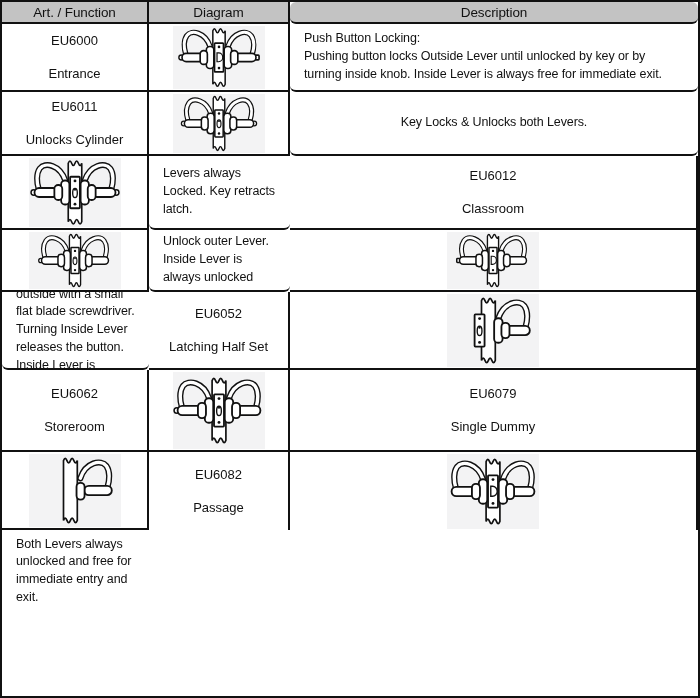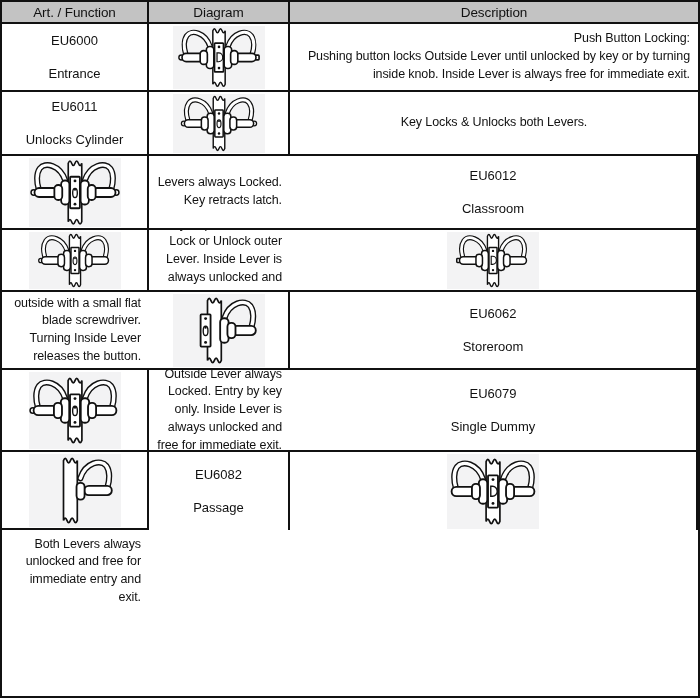--- a/index.html
+++ b/index.html
@@ -18,28 +18,28 @@
     font-family:"Liberation Sans","DejaVu Sans",sans-serif;
     color:var(--text);
   }
   .cell{
     box-sizing:border-box;
     border-right:2px solid var(--border);
     border-bottom:2px solid var(--border);
     display:flex;align-items:center;justify-content:center;
     overflow:hidden;
   }
-  .cell.c3{border-right:none;}
+  .cell.c3{border-right:none;border-radius:6px;}
   .cell.lastrow{border-bottom:none;}
   .hcell{background:var(--header-bg);font-size:13.5px;letter-spacing:-0.1px;}
   .art{flex-direction:column;gap:15px;font-size:13px;line-height:1.35;text-align:center;}
   .fn{}
   .desc{
-    font-size:12.5px;line-height:1.42;text-align:right;
-    white-space:pre-line;padding:4px 8px;letter-spacing:-0.1px;
+    font-size:12.5px;line-height:1.42;text-align:left;
+    white-space:pre-line;padding:4px 14px;letter-spacing:-0.1px;
   }
   .dwrap{
     width:92px;height:calc(100% - 3px);
     background:var(--diagram-bg);
     display:flex;align-items:center;justify-content:center;
   }
   .dwrap svg{width:100%;height:100%;}
 </style>
 </head>
 <body>
@@ -212,20 +212,24 @@
             <rect x="53.5" y="25" width="13" height="42" rx="1" fill="#fff" stroke="#111111" stroke-width="2.4"></rect>
             <circle cx="60" cy="30.5" r="1.9" fill="#111111"></circle>
             <circle cx="60" cy="61.5" r="1.9" fill="#111111"></circle>
             <path d="M 57.1,39.2 h 2.3 a 6.1,6.5 0 0 1 0,13 h -2.3 z" fill="none" stroke="#111111" stroke-width="1.8"></path>
           </g>
         </svg>
       </div>
     </div>
   <div class="cell c3 desc">Push Button Locking. Can be opened from outside with a small flat blade screwdriver. Turning Inside Lever releases the button. Inside Lever is always free for immediate exit.</div>
 
+  <div class="cell art">
+    <div>EU6052</div>
+    <div class="fn">Latching Half Set</div>
+  </div>
   <div class="cell">
       <div class="dwrap">
         <svg viewBox="0 0 120 92" preserveAspectRatio="xMidYMid meet">
           <path d="M 45,85 L 45,7 q 2.25,-6 4.5,0 q 2.25,6 4.5,0 q 2.25,-6 4.5,0 q 2.25,6 4.5,0 L 63,85 q -2.25,6 -4.5,0 q -2.25,-6 -4.5,0 q -2.25,6 -4.5,0 q -2.25,-6 -4.5,0 Z" fill="#fff" stroke="#111111" stroke-width="2.2" stroke-linecap="butt"></path>
           <g transform="translate(108,0) scale(-1,1)">
             <path d="M 41,30 C 34,9 14,5 7,14 C 2,21 3,33 5.5,41" fill="none" stroke="#111111" stroke-width="8" stroke-linecap="round"></path>
             <path d="M 41,30 C 34,9 14,5 7,14 C 2,21 3,33 5.5,41" fill="none" stroke="#fff" stroke-width="4.4" stroke-linecap="round"></path>
             <rect x="0" y="40" width="31" height="12" rx="6" fill="#fff" stroke="#111111" stroke-width="2.4"></rect>
             <rect x="35.5" y="30" width="11" height="32" rx="5" fill="#fff" stroke="#111111" stroke-width="2.4"></rect>
             <rect x="26.5" y="36" width="10.5" height="20" rx="5" fill="#fff" stroke="#111111" stroke-width="2.4"></rect>
@@ -267,21 +271,20 @@
           <g>
             <rect x="53.5" y="25" width="13" height="42" rx="1" fill="#fff" stroke="#111111" stroke-width="2.4"></rect>
             <circle cx="60" cy="30.5" r="1.9" fill="#111111"></circle>
             <circle cx="60" cy="61.5" r="1.9" fill="#111111"></circle>
             <ellipse cx="60" cy="46.5" rx="3.1" ry="6.1" fill="none" stroke="#111111" stroke-width="1.8"></ellipse>
             <circle cx="60" cy="42.4" r="1.4" fill="#111111"></circle>
           </g>
         </svg>
       </div>
     </div>
-  <div class="cell c3 desc">Outside Lever always Locked. Entry by key only. Inside Lever is always unlocked and free for immediate exit.</div>
 
   <div class="cell art">
     <div>EU6079</div>
     <div class="fn">Single Dummy</div>
   </div>
   <div class="cell">
       <div class="dwrap">
         <svg viewBox="0 0 120 92" preserveAspectRatio="xMidYMid meet">
           <path d="M 45,85 L 45,7 q 2.25,-6 4.5,0 q 2.25,6 4.5,0 q 2.25,-6 4.5,0 q 2.25,6 4.5,0 L 63,85 q -2.25,6 -4.5,0 q -2.25,-6 -4.5,0 q -2.25,6 -4.5,0 q -2.25,-6 -4.5,0 Z" fill="#fff" stroke="#111111" stroke-width="2.2" stroke-linecap="butt"></path>
           <g transform="translate(108,0) scale(-1,1)">

